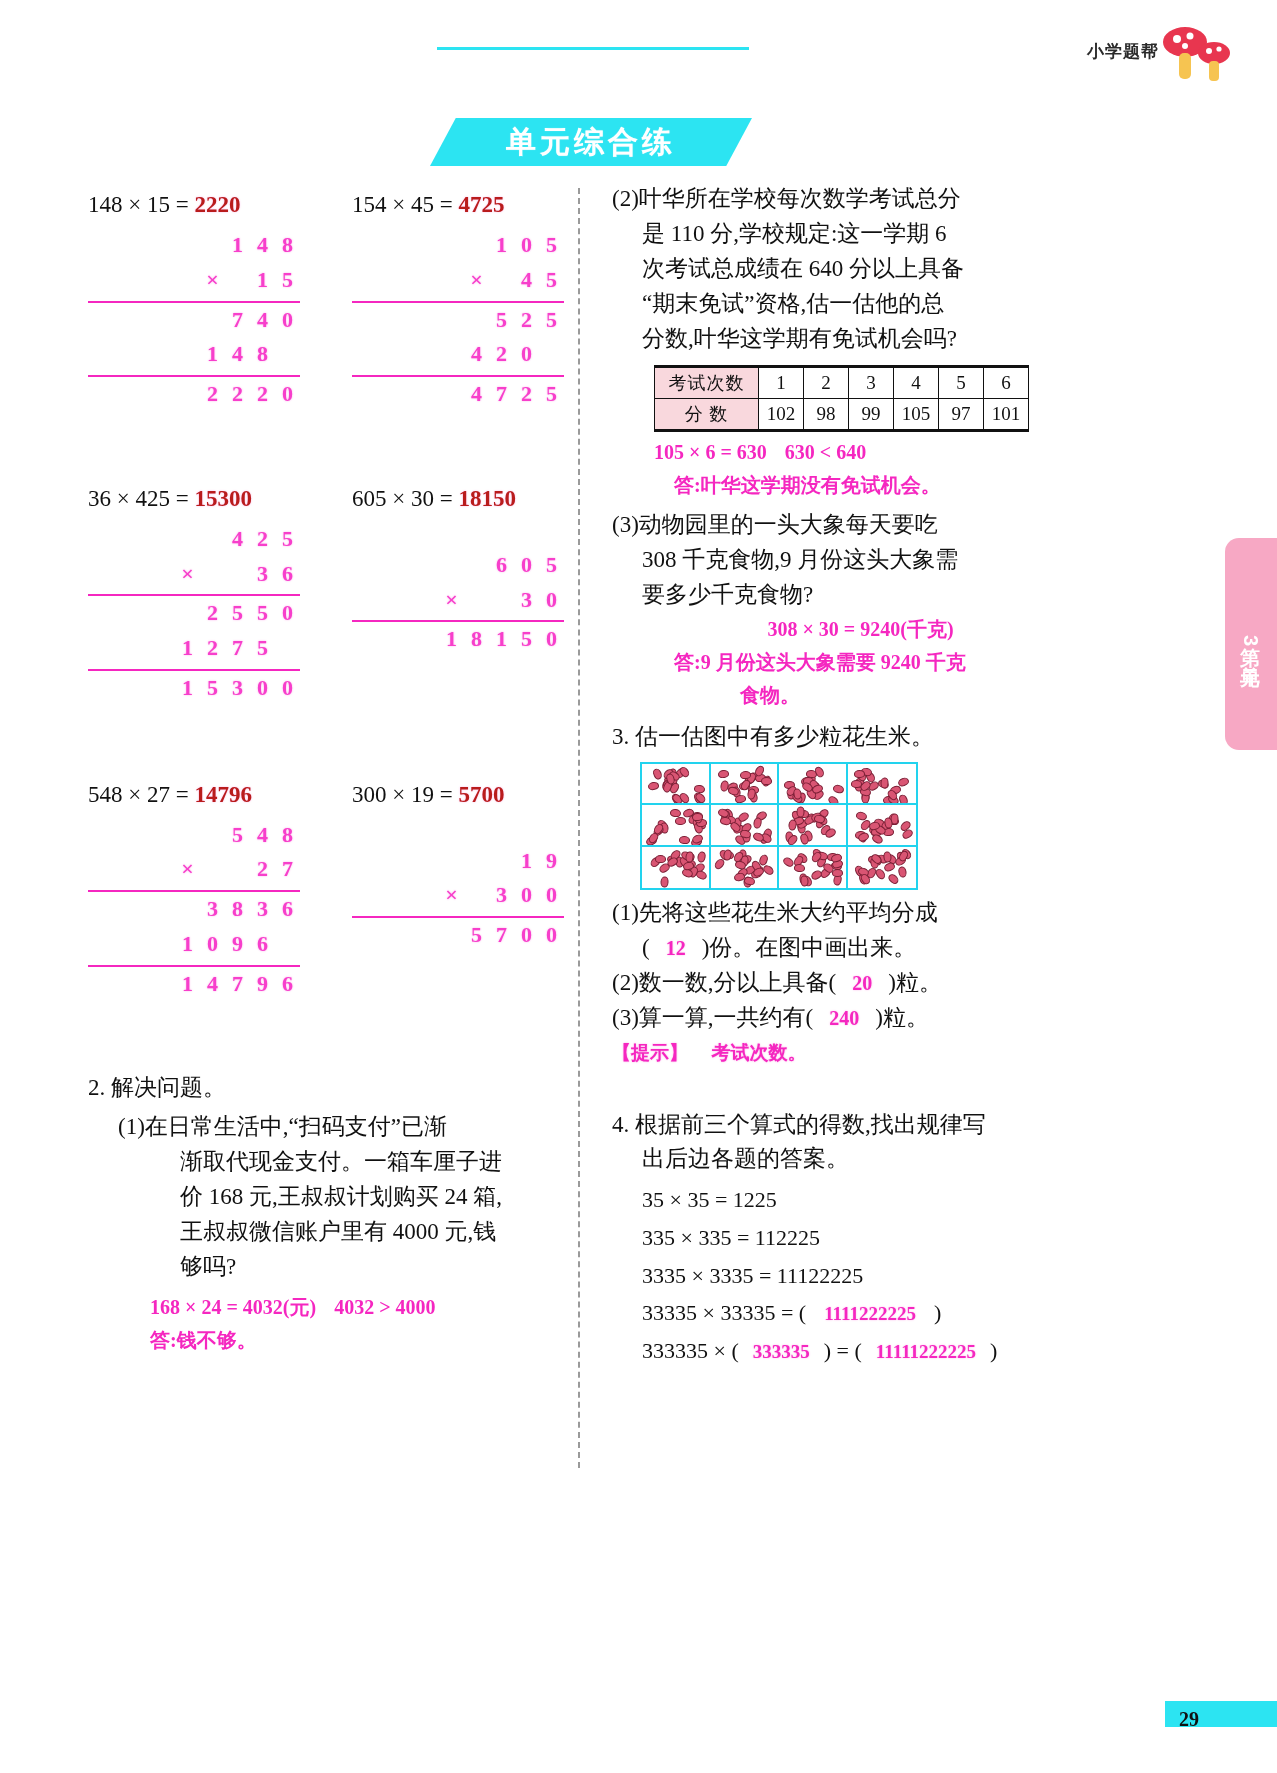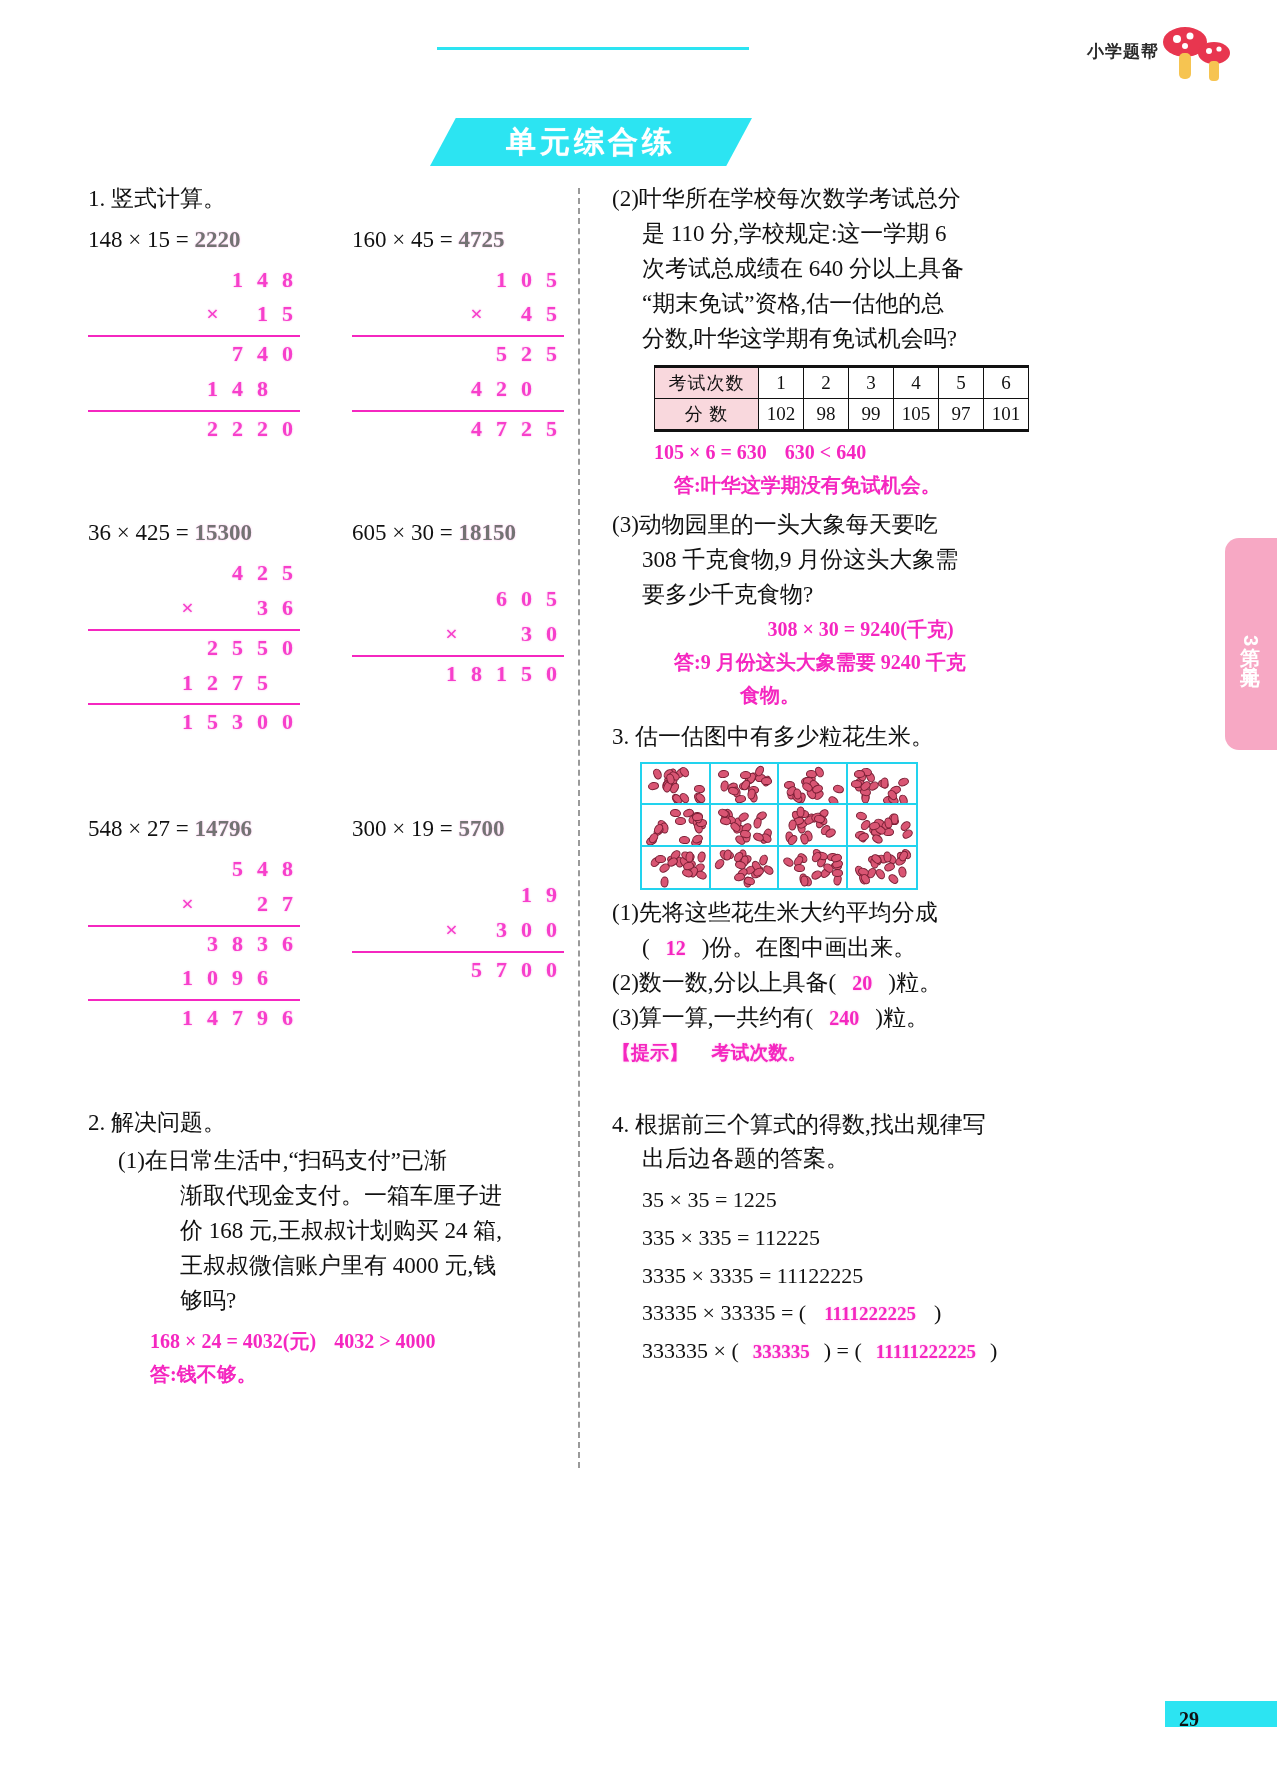--- a/index.html
+++ b/index.html
@@ -51,21 +51,21 @@
   .qtext { font-size:23px; color:#111; line-height:1.52; }
   .indent1 { padding-left:30px; }
   .indent2 { padding-left:62px; }
   .ans-line { font-size:20px; color:#f527c0; font-weight:700; line-height:1.65; }
   .ans-line .sp { display:inline-block; width:18px; }
 
   
   .vm-row { display:flex; gap:52px; margin-top:6px; }
   .vm-block { width:212px; }
   .vm-head { font-size:23px; color:#111; white-space:nowrap; }
-  .vm-head .res { color:#737373; font-weight:700; text-shadow:0 0 2px rgba(245,39,192,.35); }
+  .vm-head .res { color:#b91c1c; font-weight:700; text-shadow:0 0 2px rgba(245,39,192,.35); }
   .vm-grid {
     margin-top:10px;
     font-family:"Liberation Serif", serif;
     font-size:22px; font-weight:700; color:#f73fcb;
     text-shadow:0 0 2px rgba(247,63,203,.45);
     line-height:1.58;
   }
   .vm-line { display:flex; justify-content:flex-end; white-space:pre; letter-spacing:0; }
   .vm-line span { display:inline-block; width:25px; text-align:center; }
   .vm-line span.op { width:25px; text-align:center; }
@@ -145,42 +145,38 @@
     <div class="banner">
       <span class="banner-text">单元综合练</span>
     </div>
   </div>
   <div class="banner-rule"></div>
 
   <div class="divider"></div>
 
   <div class="col-left">
 
-    <div class="qnum">
-      <span>1.</span>
-      <span>竖式计算。</span>
-    </div>
 
     <div class="vm-row" style="margin-top:10px;">
       <div class="vm-block">
         <div class="vm-head">
           <span>148 × 15 =</span>
           <span class="res">2220</span>
         </div>
         <div class="vm-grid">
           <div class="vm-line"><span>&nbsp;</span><span>1</span><span>4</span><span>8</span></div>
           <div class="vm-line vm-under"><span class="op">×</span><span>&nbsp;</span><span>1</span><span>5</span></div>
           <div class="vm-line"><span>&nbsp;</span><span>7</span><span>4</span><span>0</span></div>
           <div class="vm-line vm-under"><span>1</span><span>4</span><span>8</span><span>&nbsp;</span></div>
           <div class="vm-line"><span>2</span><span>2</span><span>2</span><span>0</span></div>
         </div>
       </div>
       <div class="vm-block">
         <div class="vm-head">
-          <span>160 × 45 =</span>
+          <span>154 × 45 =</span>
           <span class="res">4725</span>
         </div>
         <div class="vm-grid">
           <div class="vm-line"><span>&nbsp;</span><span>1</span><span>0</span><span>5</span></div>
           <div class="vm-line vm-under"><span class="op">×</span><span>&nbsp;</span><span>4</span><span>5</span></div>
           <div class="vm-line"><span>&nbsp;</span><span>5</span><span>2</span><span>5</span></div>
           <div class="vm-line vm-under"><span>4</span><span>2</span><span>0</span><span>&nbsp;</span></div>
           <div class="vm-line"><span>4</span><span>7</span><span>2</span><span>5</span></div>
         </div>
       </div>

